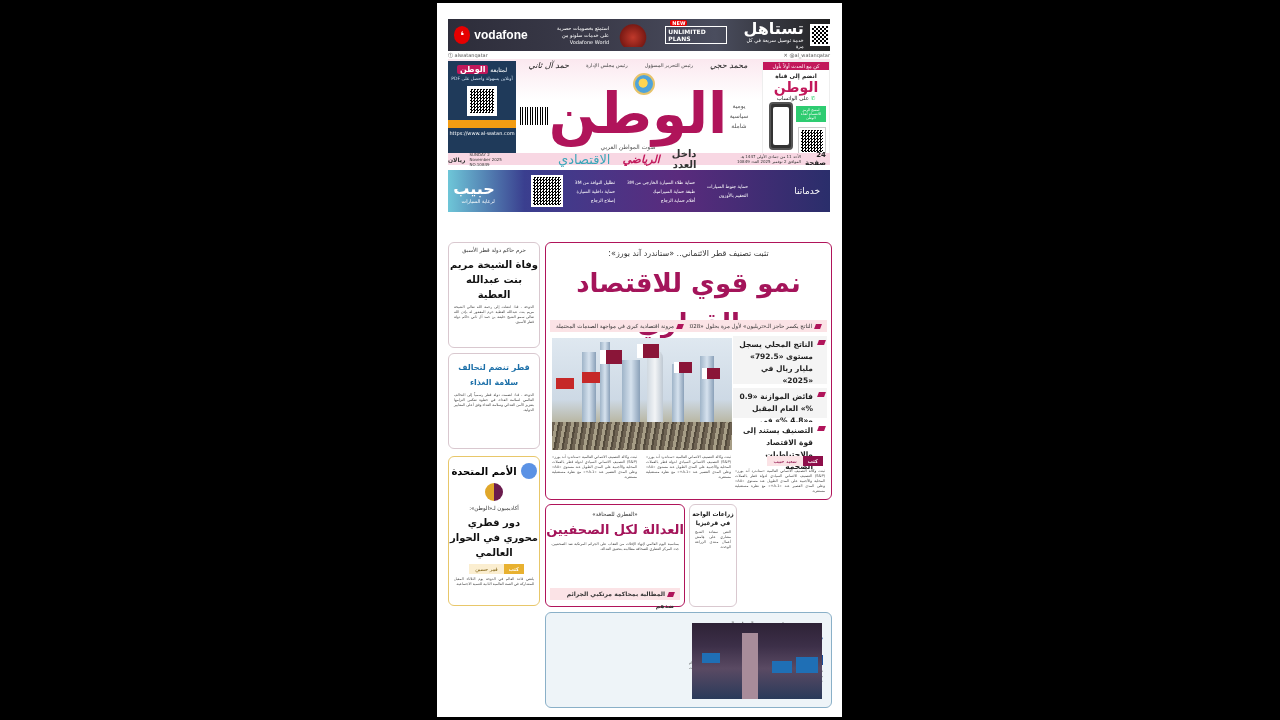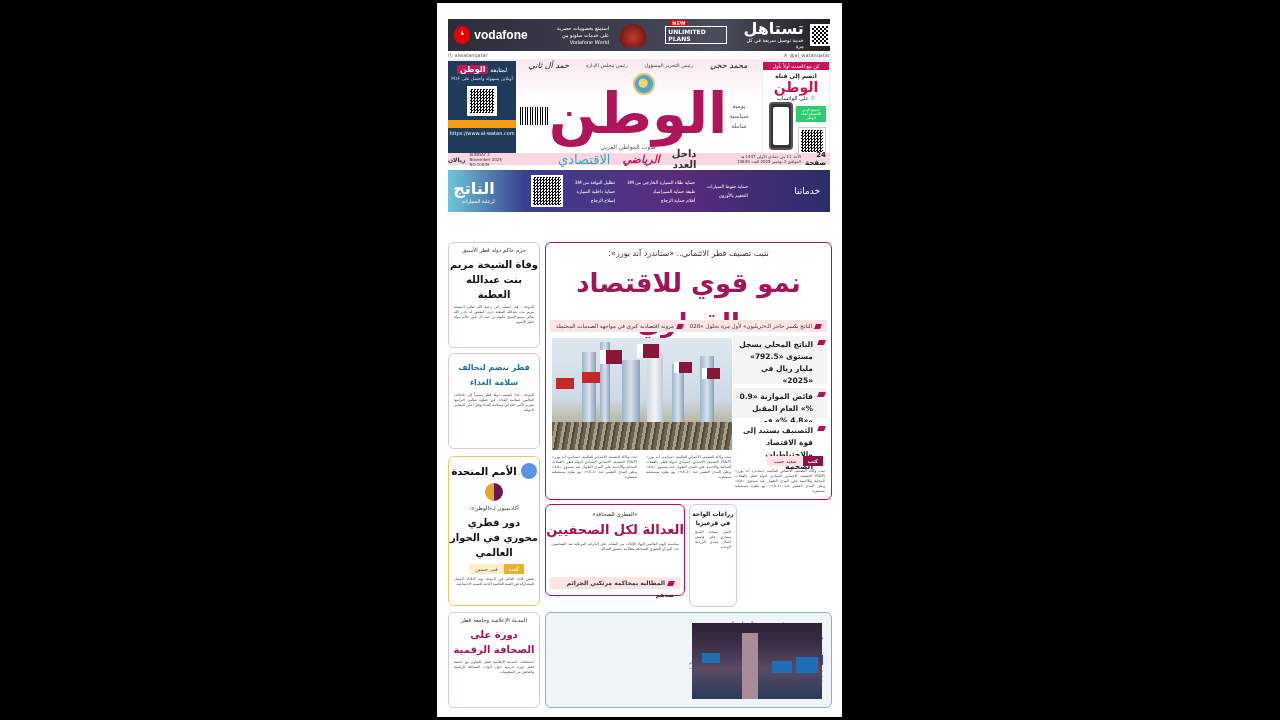--- a/index.html
+++ b/index.html
@@ -84,21 +84,21 @@
   .author .nm { display:inline-block; background:#fbe3e6; color:#8e0e4a; padding:0 6px; }
   
   .lbox1 { left: 11px; top: 239px; width: 92px; height: 106px; }
   .lbox2 { left: 11px; top: 350px; width: 92px; height: 96px; }
   .lbox3 { left: 11px; top: 453px; width: 92px; height: 150px; border-color:#e8c76a; }
   .lbox4 { left: 11px; top: 609px; width: 92px; height: 96px; }
   .sm-kick { font-size:5.5px; text-align:center; color:#333; margin-top:4px; }
   .sm-hl { font-size:10px; font-weight:bold; text-align:center; color:#111; line-height:15px; margin-top:4px; }
   .pad { padding:3px 5px; }
   
-  .bbox1 { left: 108px; top: 501px; width: 140px; height: 92px; border-color:#b0145a; }
+  .bbox1 { left: 108px; top: 501px; width: 140px; height: 103px; border-color:#b0145a; }
   .bbox2 { left: 252px; top: 501px; width: 48px; height: 103px; }
   .bbox3 { left: 302px; top: 501px; width: 93px; height: 103px; border-color:#e8c76a; }
   .bbox4 { left: 108px; top: 609px; width: 287px; height: 96px; border-color:#8ab0c8; background:#eef4f8; }
   .newsroom { position:absolute; left:146px; top:10px; width:130px; height:76px; background: linear-gradient(180deg,#2e2236 0%,#3c2f48 30%,#5a4a63 60%,#2a3a5a 100%); overflow:hidden; }
   .newsroom .scr { position:absolute; background:#1f6fb5; }
   .newsroom .pillar { position:absolute; left:50px; top:10px; width:16px; height:66px; background:#a88c9a; }
 </style>
 </head>
 <body>
 
@@ -186,21 +186,21 @@
       <div>حماية طلاء السيارة الخارجي من 3M</div>
       <div>طبقة حماية السيراميك</div>
       <div>أفلام حماية الزجاج</div>
     </div>
     <div class="col">
       <div>تظليل النوافذ من 3M</div>
       <div>حماية داخلية السيارة</div>
       <div>إصلاح الزجاج</div>
     </div>
     <div class="qr2"></div>
-    <div class="brand"><span>الناتج</span><small>لرعاية السيارات</small></div>
+    <div class="brand"><span>حبيب</span><small>لرعاية السيارات</small></div>
   </div>
 
 
   <div class="abs lead">
     <div class="kicker">تثبت تصنيف قطر الائتماني.. «ستاندرد آند بورز»:</div>
     <div class="hl">نمو قوي للاقتصاد القطري</div>
     <div class="chip" style="right:4px; top:77px;">الناتج يكسر حاجز الـ«تريليون» لأول مرة بحلول «2028»</div>
     <div class="chip" style="left:4px; top:77px;">مرونة اقتصادية كبرى في مواجهة الصدمات المحتملة</div>
 
     <div class="photo">
@@ -252,25 +252,20 @@
       <span style="font-size:10px;font-weight:bold;line-height:9px;">الأمم المتحدة</span>
     </div>
     <div style="width:18px;height:18px;border-radius:50%;margin:4px auto;background:conic-gradient(#6a1b4d 0 50%,#e0a72a 50%);"></div>
     <div class="sm-kick">أكاديميون لـ«الوطن»:</div>
     <div class="sm-hl">دور قطري محوري في الحوار العالمي</div>
     <div class="author" style="position:relative;margin:4px auto 0;width:60px;">
       <span class="role" style="background:#e8b130;">كتب</span><span class="nm" style="background:#fbeed0;color:#7a5a0a;">قمر حسين</span>
     </div>
     <div class="bodytext pad">يلتقي قادة العالم في الدوحة يوم الثلاثاء المقبل للمشاركة في القمة العالمية الثانية للتنمية الاجتماعية.</div>
   </div>
-  <div class="abs box lbox4">
-    <div class="sm-kick">المدينة الإعلامية وجامعة قطر</div>
-    <div class="sm-hl" style="color:#a4145a;">دورة على الصحافة الرقمية</div>
-    <div class="bodytext pad">استضافت المدينة الإعلامية قطر بالتعاون مع جامعة قطر دورة تدريبية حول أدوات الصحافة الرقمية والتحقق من المعلومات.</div>
-  </div>
 
   <div class="abs box bbox1">
     <div class="sm-kick" style="margin-top:6px;">«القطري للصحافة»</div>
     <div class="sm-hl" style="color:#a4145a;font-size:13px;line-height:18px;">العدالة لكل الصحفيين</div>
     <div class="bodytext pad">بمناسبة اليوم العالمي لإنهاء الإفلات من العقاب على الجرائم المرتكبة ضد الصحفيين، جدد المركز القطري للصحافة مطالبته بتحقيق العدالة.</div>
     <div class="chip" style="position:absolute;bottom:6px;right:4px;left:4px;font-size:6px;font-weight:bold;">المطالبة بمحاكمة مرتكبي الجرائم ضدهم</div>
   </div>
   <div class="abs box bbox2">
     <div class="sm-hl" style="font-size:6px;line-height:9px;">زراعات الواحة في قرغيزيا</div>
     <div class="bodytext pad">التقى سعادة الشيخ مشاري على هامش أعمال منتدى الزراعة الوحدة.</div>

